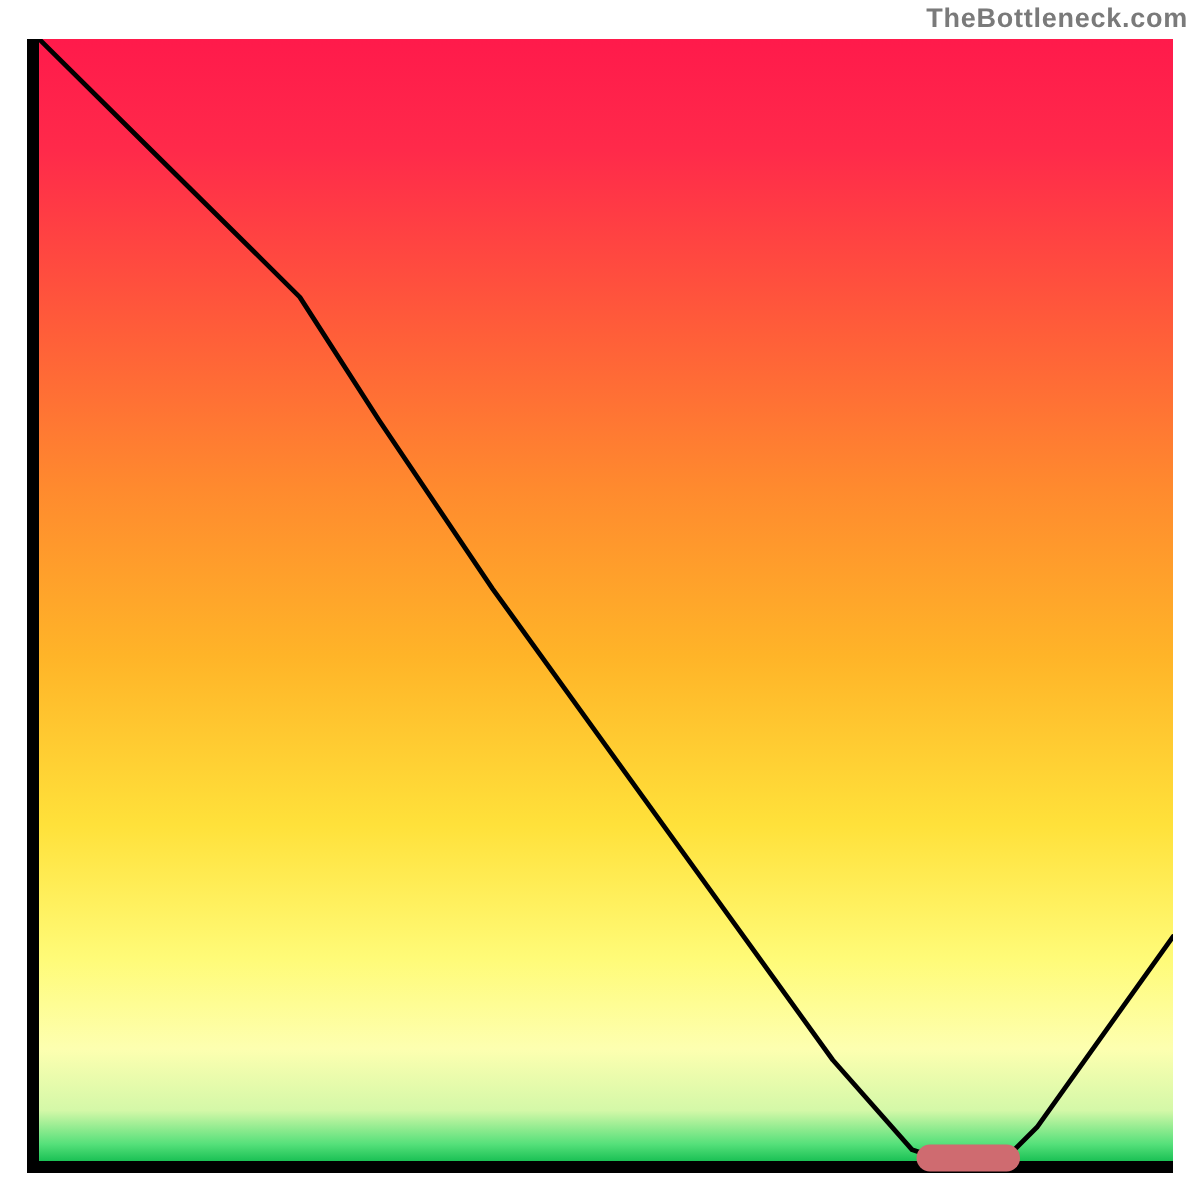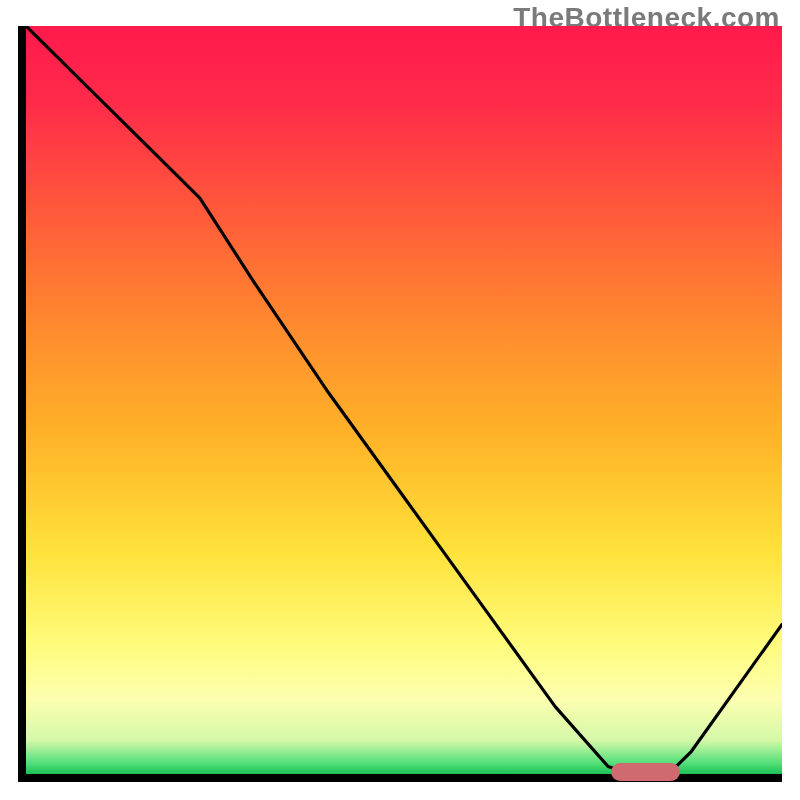--- a/index.html
+++ b/index.html
@@ -5,23 +5,23 @@
   * { margin: 0; padding: 0; box-sizing: border-box; }
   html, body { width: 800px; height: 800px; overflow: hidden; background: #fff; }
   .stage {
     position: relative;
     width: 800px;
     height: 800px;
   }
   .watermark {
     position: absolute;
     top: 2px;
-    right: 20px;
+    right: 8px;
     font-family: Arial, Helvetica, sans-serif;
-    font-size: 28px;
+    font-size: 18px;
     font-weight: 600;
     color: #7a7a7a;
     letter-spacing: 0.5px;
   }
   .plot-box {
     position: absolute;
     left: 18px;
     top: 26px;
     width: 764px;
     height: 756px;

